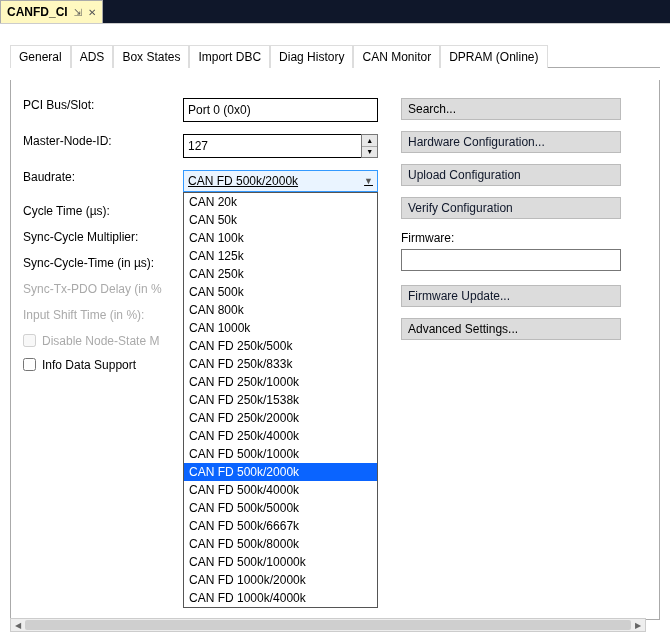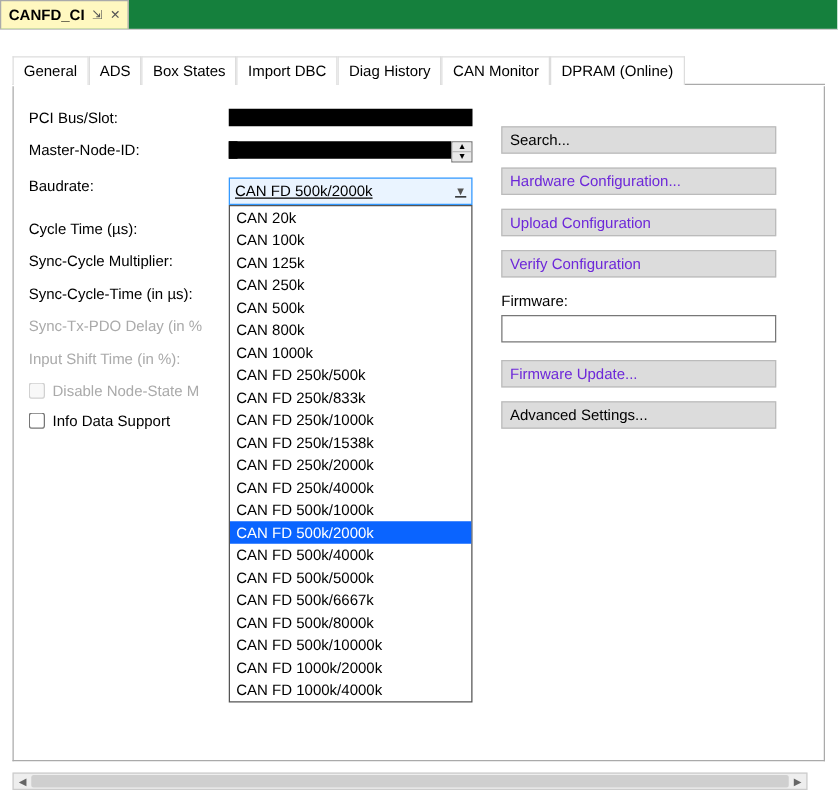--- a/index.html
+++ b/index.html
@@ -1,40 +1,40 @@
 <!DOCTYPE html>
 <html><head>
 <meta charset="utf-8">
 <style>
   * { box-sizing: border-box; margin: 0; padding: 0; }
   body { font-family: "Segoe UI", Tahoma, sans-serif; font-size: 12px; background: #fff; width: 670px; height: 636px; overflow: hidden; position: relative; }
-  .window-tab-bar { background: #15803d; border-bottom: 1px solid #ccc; height: 24px; display: flex; align-items: stretch; }
+  .window-tab-bar { background: #0f172a; border-bottom: 1px solid #ccc; height: 24px; display: flex; align-items: stretch; }
   .window-tab { background: #fff8c0; border: 1px solid #aaa; border-bottom: none; padding: 2px 6px; display: flex; align-items: center; gap: 6px; font-size: 12px; }
   .window-tab span.title { font-weight: bold; }
   .window-tab .icon { font-size: 10px; color: #555; cursor: pointer; }
   .content { padding: 6px 0 0 0; }
-  .tab-strip { display: flex; border-bottom: 1px solid #aaa; margin: 14px 10px 1px 10px; }
+  .tab-strip { display: flex; border-bottom: 1px solid #aaa; margin: 14px 10px 12px 10px; }
   .tab { padding: 4px 8px; border: 1px solid transparent; border-bottom: none; cursor: pointer; position: relative; top: 1px; background: #fff; }
   .tab.active { border: 1px solid #aaa; border-bottom: 1px solid #fff; background: #fff; }
   .tab:not(.active) { border: 1px solid #ddd; border-bottom: none; }
   .tab-body { border: 1px solid #aaa; border-top: none; margin: 0 10px 10px 10px; padding: 18px 12px 12px 12px; position: relative; height: 540px; }
   .form-row { display: flex; align-items: flex-start; margin-bottom: 12px; }
   .form-label { width: 160px; flex: 0 0 160px; }
   .form-field { width: 195px; flex: 0 0 195px; }
   .form-field input, .form-field select {
-    width: 100%; height: 14px; border: 7px solid #000000; font-family: inherit; font-size: 12px; padding: 0 4px; background: #fff;
+    width: 100%; height: 24px; border: 1px solid #000000; font-family: inherit; font-size: 12px; padding: 0 4px; background: #fff;
   }
   .spinbox { display: flex; }
   .spinbox input { border-right: none; }
   .spin-btns { display: flex; flex-direction: column; width: 18px; border: 1px solid #777; }
   .spin-btns div { flex: 1; display: flex; align-items: center; justify-content: center; background: #e8e8e8; font-size: 7px; cursor: pointer; }
   .spin-btns div:first-child { border-bottom: 1px solid #aaa; }
-  .right-col { position: absolute; left: 390px; top: 32px; width: 220px; }
+  .right-col { position: absolute; left: 390px; top: 18px; width: 220px; }
   .right-col .btn-row { margin-bottom: 11px; }
-  .action-btn { width: 220px; height: 22px; background: #dcdcdc; border: 1px solid #bbb; text-align: left; padding: 0 6px; font-family: inherit; font-size: 12px; color: #6d28d9; display: flex; align-items: center; }
+  .action-btn { width: 220px; height: 22px; background: #dcdcdc; border: 1px solid #bbb; text-align: left; padding: 0 6px; font-family: inherit; font-size: 12px; color: #0f172a; display: flex; align-items: center; }
   .action-btn.enabled { color: #000; cursor: pointer; }
   .fw-label { margin: 12px 0 4px 0; }
   .fw-input { width: 220px; height: 22px; border: 1px solid #777; }
   .disabled-label { color: #aaa; }
   .checkbox-row { display: flex; align-items: flex-start; margin-top: 10px; gap: 6px; }
   .checkbox-row input[type=checkbox] { width: 13px; height: 13px; }
   .combo { position: relative; width: 195px; text-decoration: underline; }
   .combo-display { width: 100%; height: 22px; border: 1px solid #3399ff; background: #eaf4ff; display: flex; align-items: center; padding: 0 4px; cursor: pointer; }
   .combo-display .arrow { margin-left: auto; font-size: 9px; color: #555; }
   .combo-list { position: absolute; top: 22px; left: 0; width: 195px; background: #fff; border: 1px solid #555; max-height: 440px; overflow: visible; z-index: 50; }
@@ -92,20 +92,21 @@
     <div class="form-row">
       <div class="form-label">Baudrate:</div>
       <div class="form-field">
         <div class="combo">
           <div class="combo-display">
             <span>CAN FD 500k/2000k</span>
             <span class="arrow">▼</span>
           </div>
           <div class="combo-list" id="baudrate-list">
               <div class="combo-item">CAN 20k</div>
+              <div class="combo-item">CAN 50k</div>
               <div class="combo-item">CAN 100k</div>
               <div class="combo-item">CAN 125k</div>
               <div class="combo-item">CAN 250k</div>
               <div class="combo-item">CAN 500k</div>
               <div class="combo-item">CAN 800k</div>
               <div class="combo-item">CAN 1000k</div>
               <div class="combo-item">CAN FD 250k/500k</div>
               <div class="combo-item">CAN FD 250k/833k</div>
               <div class="combo-item">CAN FD 250k/1000k</div>
               <div class="combo-item">CAN FD 250k/1538k</div>

